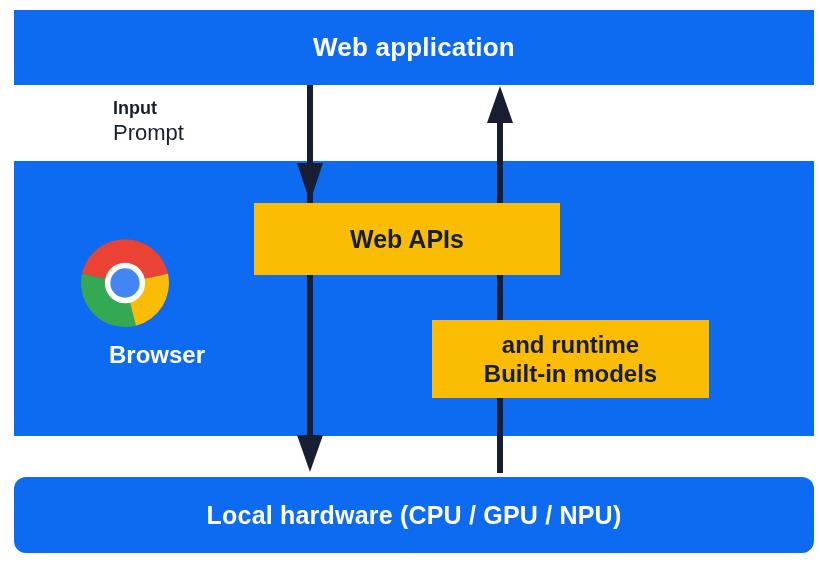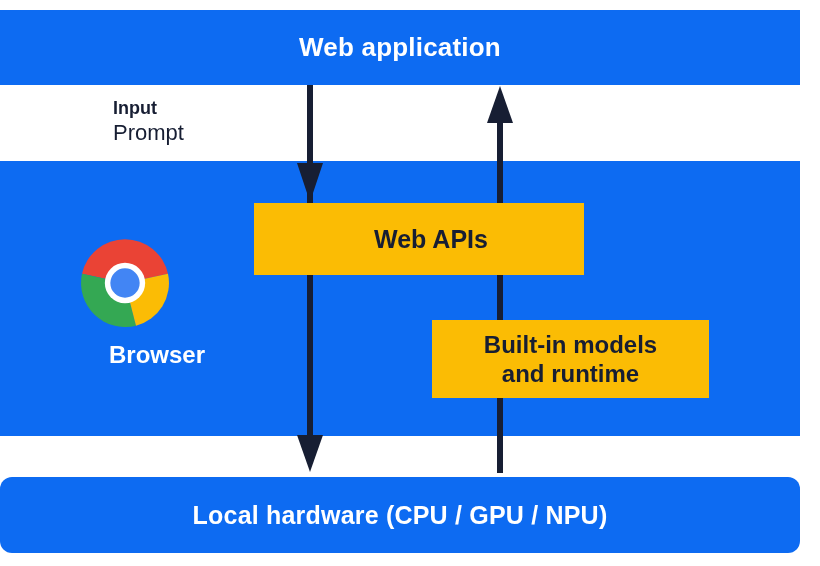--- a/index.html
+++ b/index.html
@@ -6,39 +6,39 @@
     --blue:#0D6BF2;
     --yellow:#FBBC04;
     --dark:#171E33;
     --white:#FFFFFF;
   }
   html,body{margin:0;padding:0;background:#fff;}
   .page{
     position:relative;width:820px;height:566px;background:#fff;
     font-family:"Liberation Sans","DejaVu Sans",sans-serif;overflow:hidden;
   }
-  .band{position:absolute;left:0;width:800px;background:var(--blue);z-index:1;}
+  .band{position:absolute;left:14px;width:800px;background:var(--blue);z-index:1;}
   .band-top{top:10px;height:75px;display:flex;align-items:center;justify-content:center;}
   .band-middle{top:161px;height:275px;}
   .band-bottom{top:477px;height:76px;display:flex;align-items:center;justify-content:center;border-radius:12px;}
   .band-title{color:var(--white);font-weight:bold;font-size:26px;letter-spacing:.2px;}
   .band-bottom .band-title{font-size:25px;}
 
   .io-block{position:absolute;z-index:3;color:var(--dark);}
   .io-left{left:113px;top:97px;text-align:left;}
   .io-right{right:53px;top:97px;text-align:right;}
   .io-caption{font-size:18px;font-weight:700;line-height:23px;}
   .io-label{font-size:22px;font-weight:normal;line-height:26px;}
 
   .ybox{
     position:absolute;background:var(--yellow);z-index:3;
     display:flex;align-items:center;justify-content:center;text-align:center;
     color:var(--dark);font-weight:bold;
   }
-  .ybox-webapis{left:254px;top:203px;width:306px;height:72px;font-size:25px;padding-left:24px;}
+  .ybox-webapis{left:254px;top:203px;width:306px;height:72px;font-size:25px;}
   .ybox-builtin{left:432px;top:320px;width:277px;height:78px;font-size:24px;line-height:29px;}
 
   .arrow-line{position:absolute;width:6px;background:var(--dark);z-index:2;}
   .down-line{left:307px;top:85px;height:355px;}
   .up-line{left:497px;top:120px;height:353px;}
   .arrow-head{position:absolute;width:0;height:0;z-index:2;}
   .head-down{border-left:13px solid transparent;border-right:13px solid transparent;border-top:39px solid var(--dark);}
   .head-mid{left:297px;top:163px;}
   .head-bottom{left:297px;top:435px;border-top-width:37px;}
   .head-up{
@@ -82,22 +82,22 @@
     <circle cx="24" cy="24" r="11" fill="#FFFFFF"></circle>
     <circle cx="24" cy="24" r="8" fill="#4285F4"></circle>
   </svg>
   <div class="browser-label">Browser</div>
 
   <div class="ybox ybox-webapis">
     <span>Web APIs</span>
   </div>
   <div class="ybox ybox-builtin">
     <span>
+      <span style="display:block">and runtime</span>
       <span style="display:block">Built-in models</span>
-      <span style="display:block">and runtime</span>
     </span>
   </div>
 
   <div class="band band-bottom">
     <span class="band-title">Local hardware (CPU / GPU / NPU)</span>
   </div>
 
 </div>
 
 </body></html>

